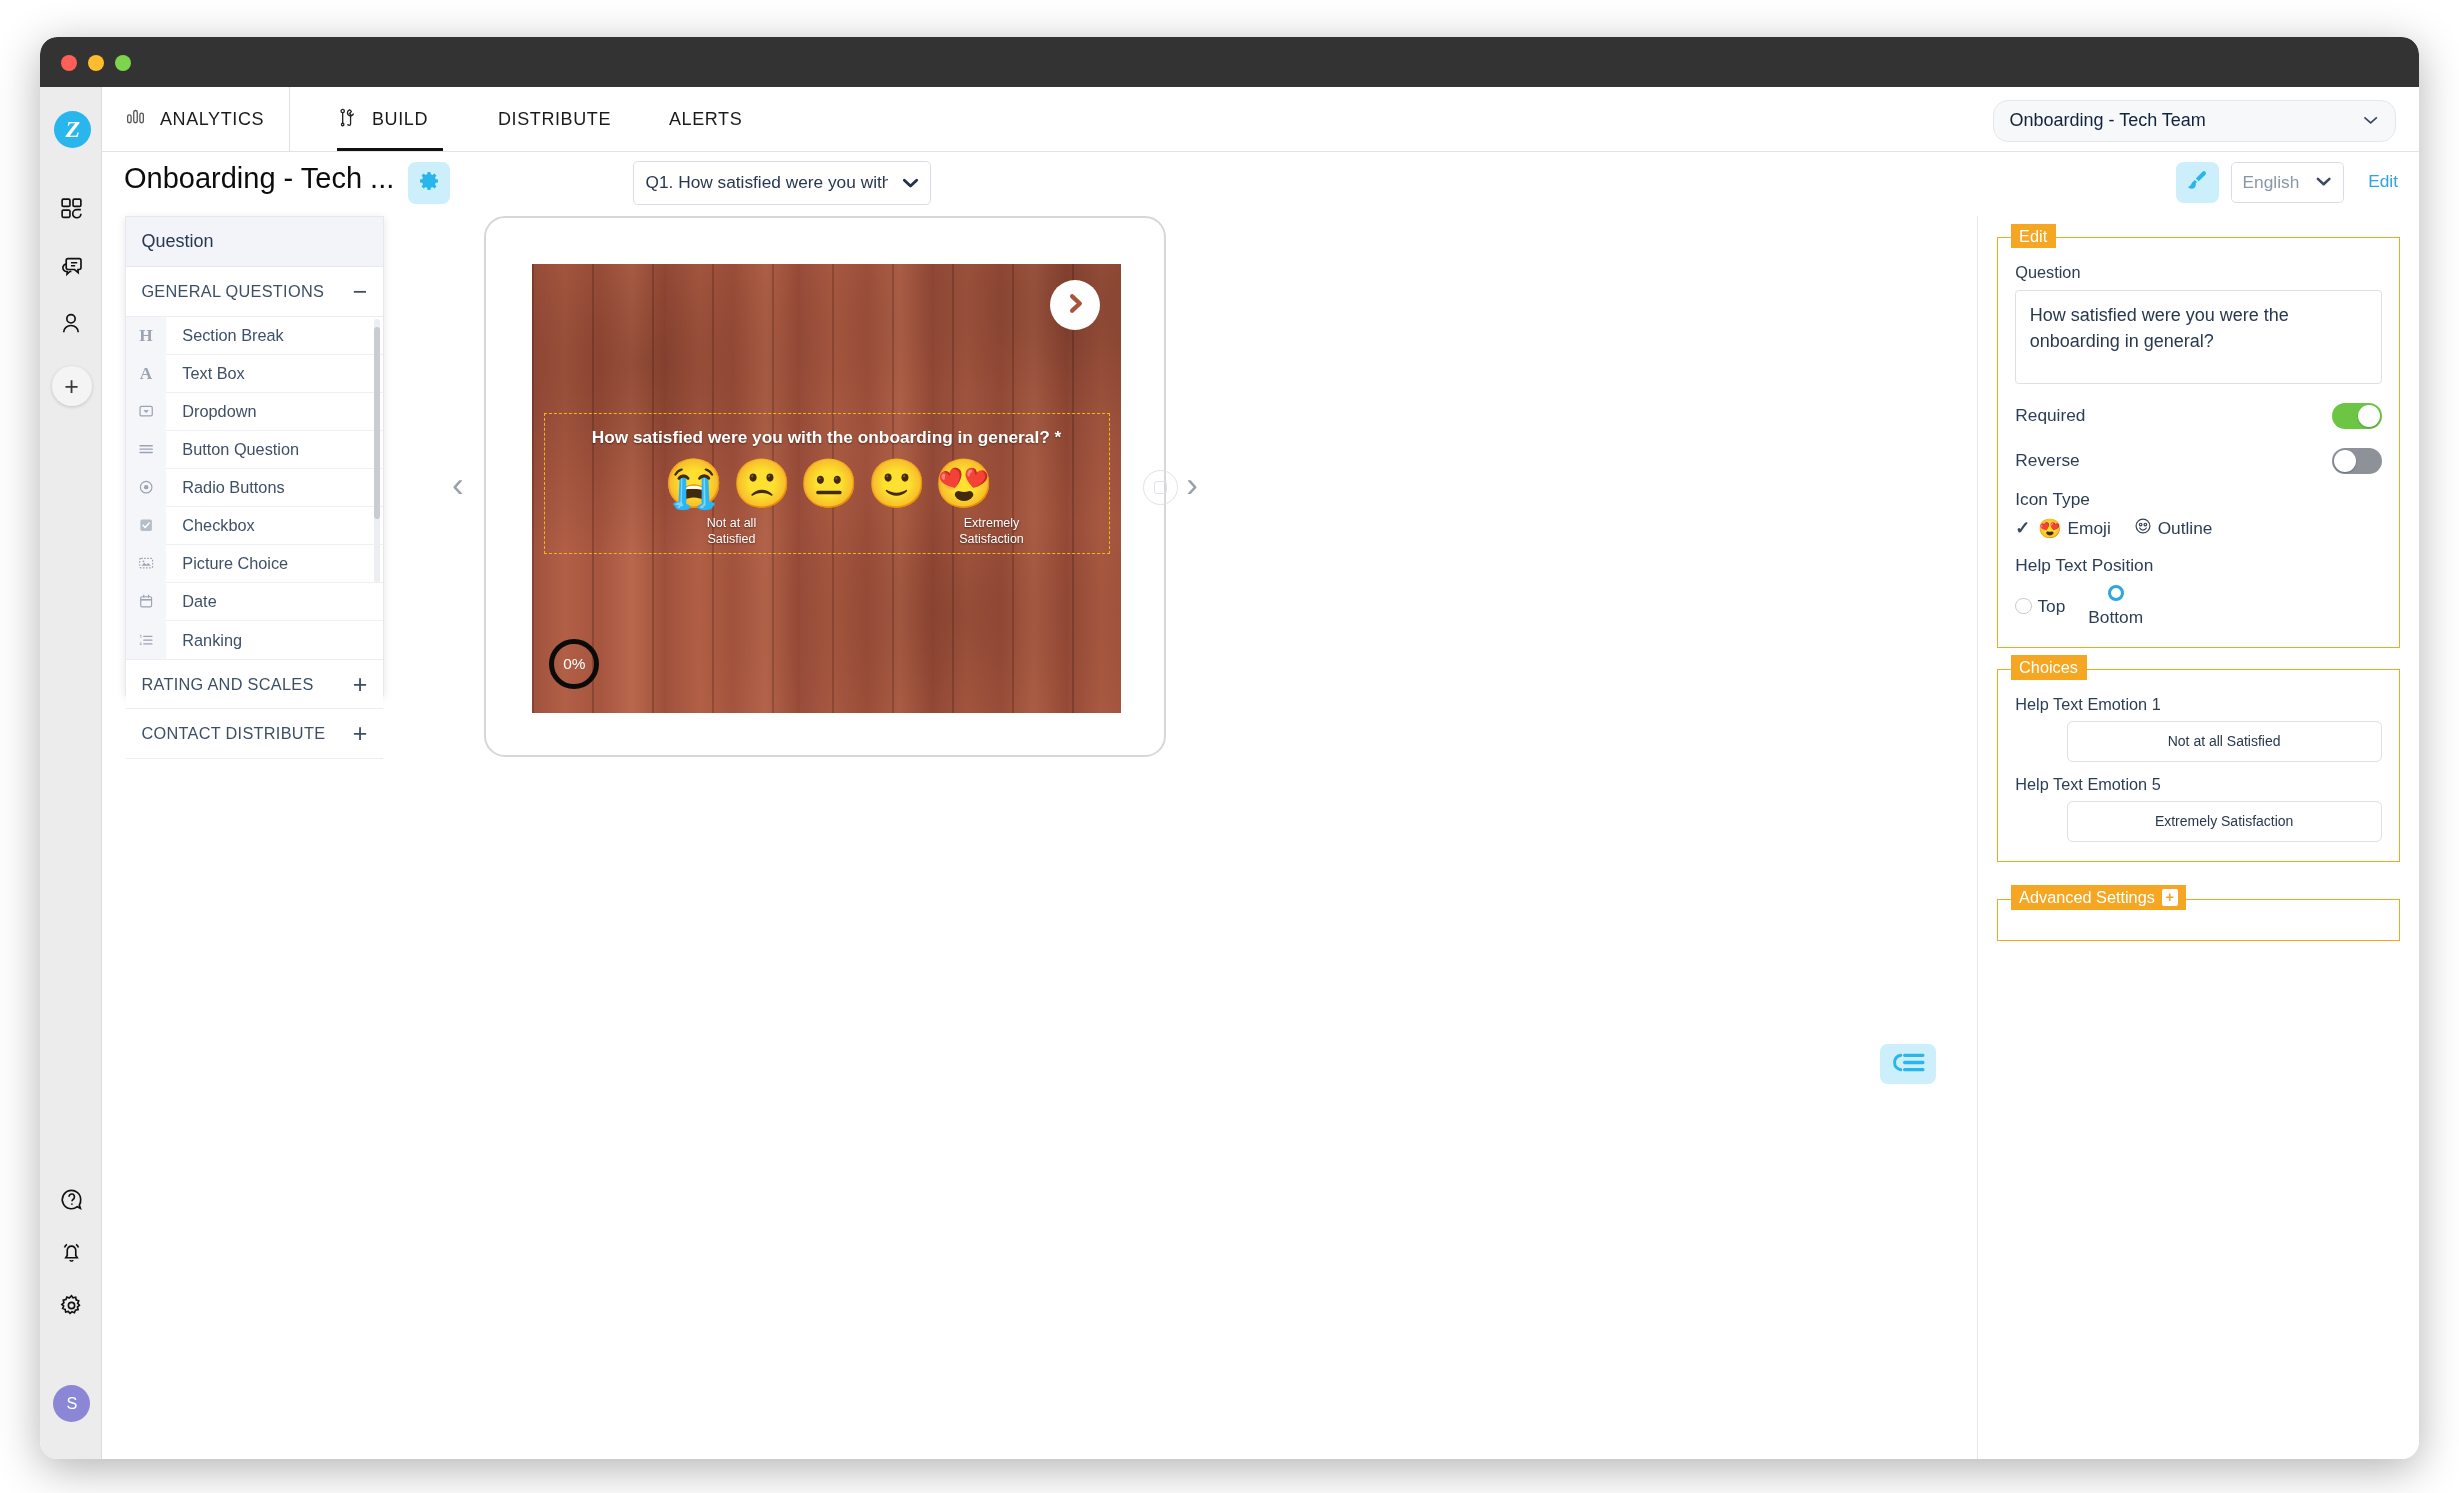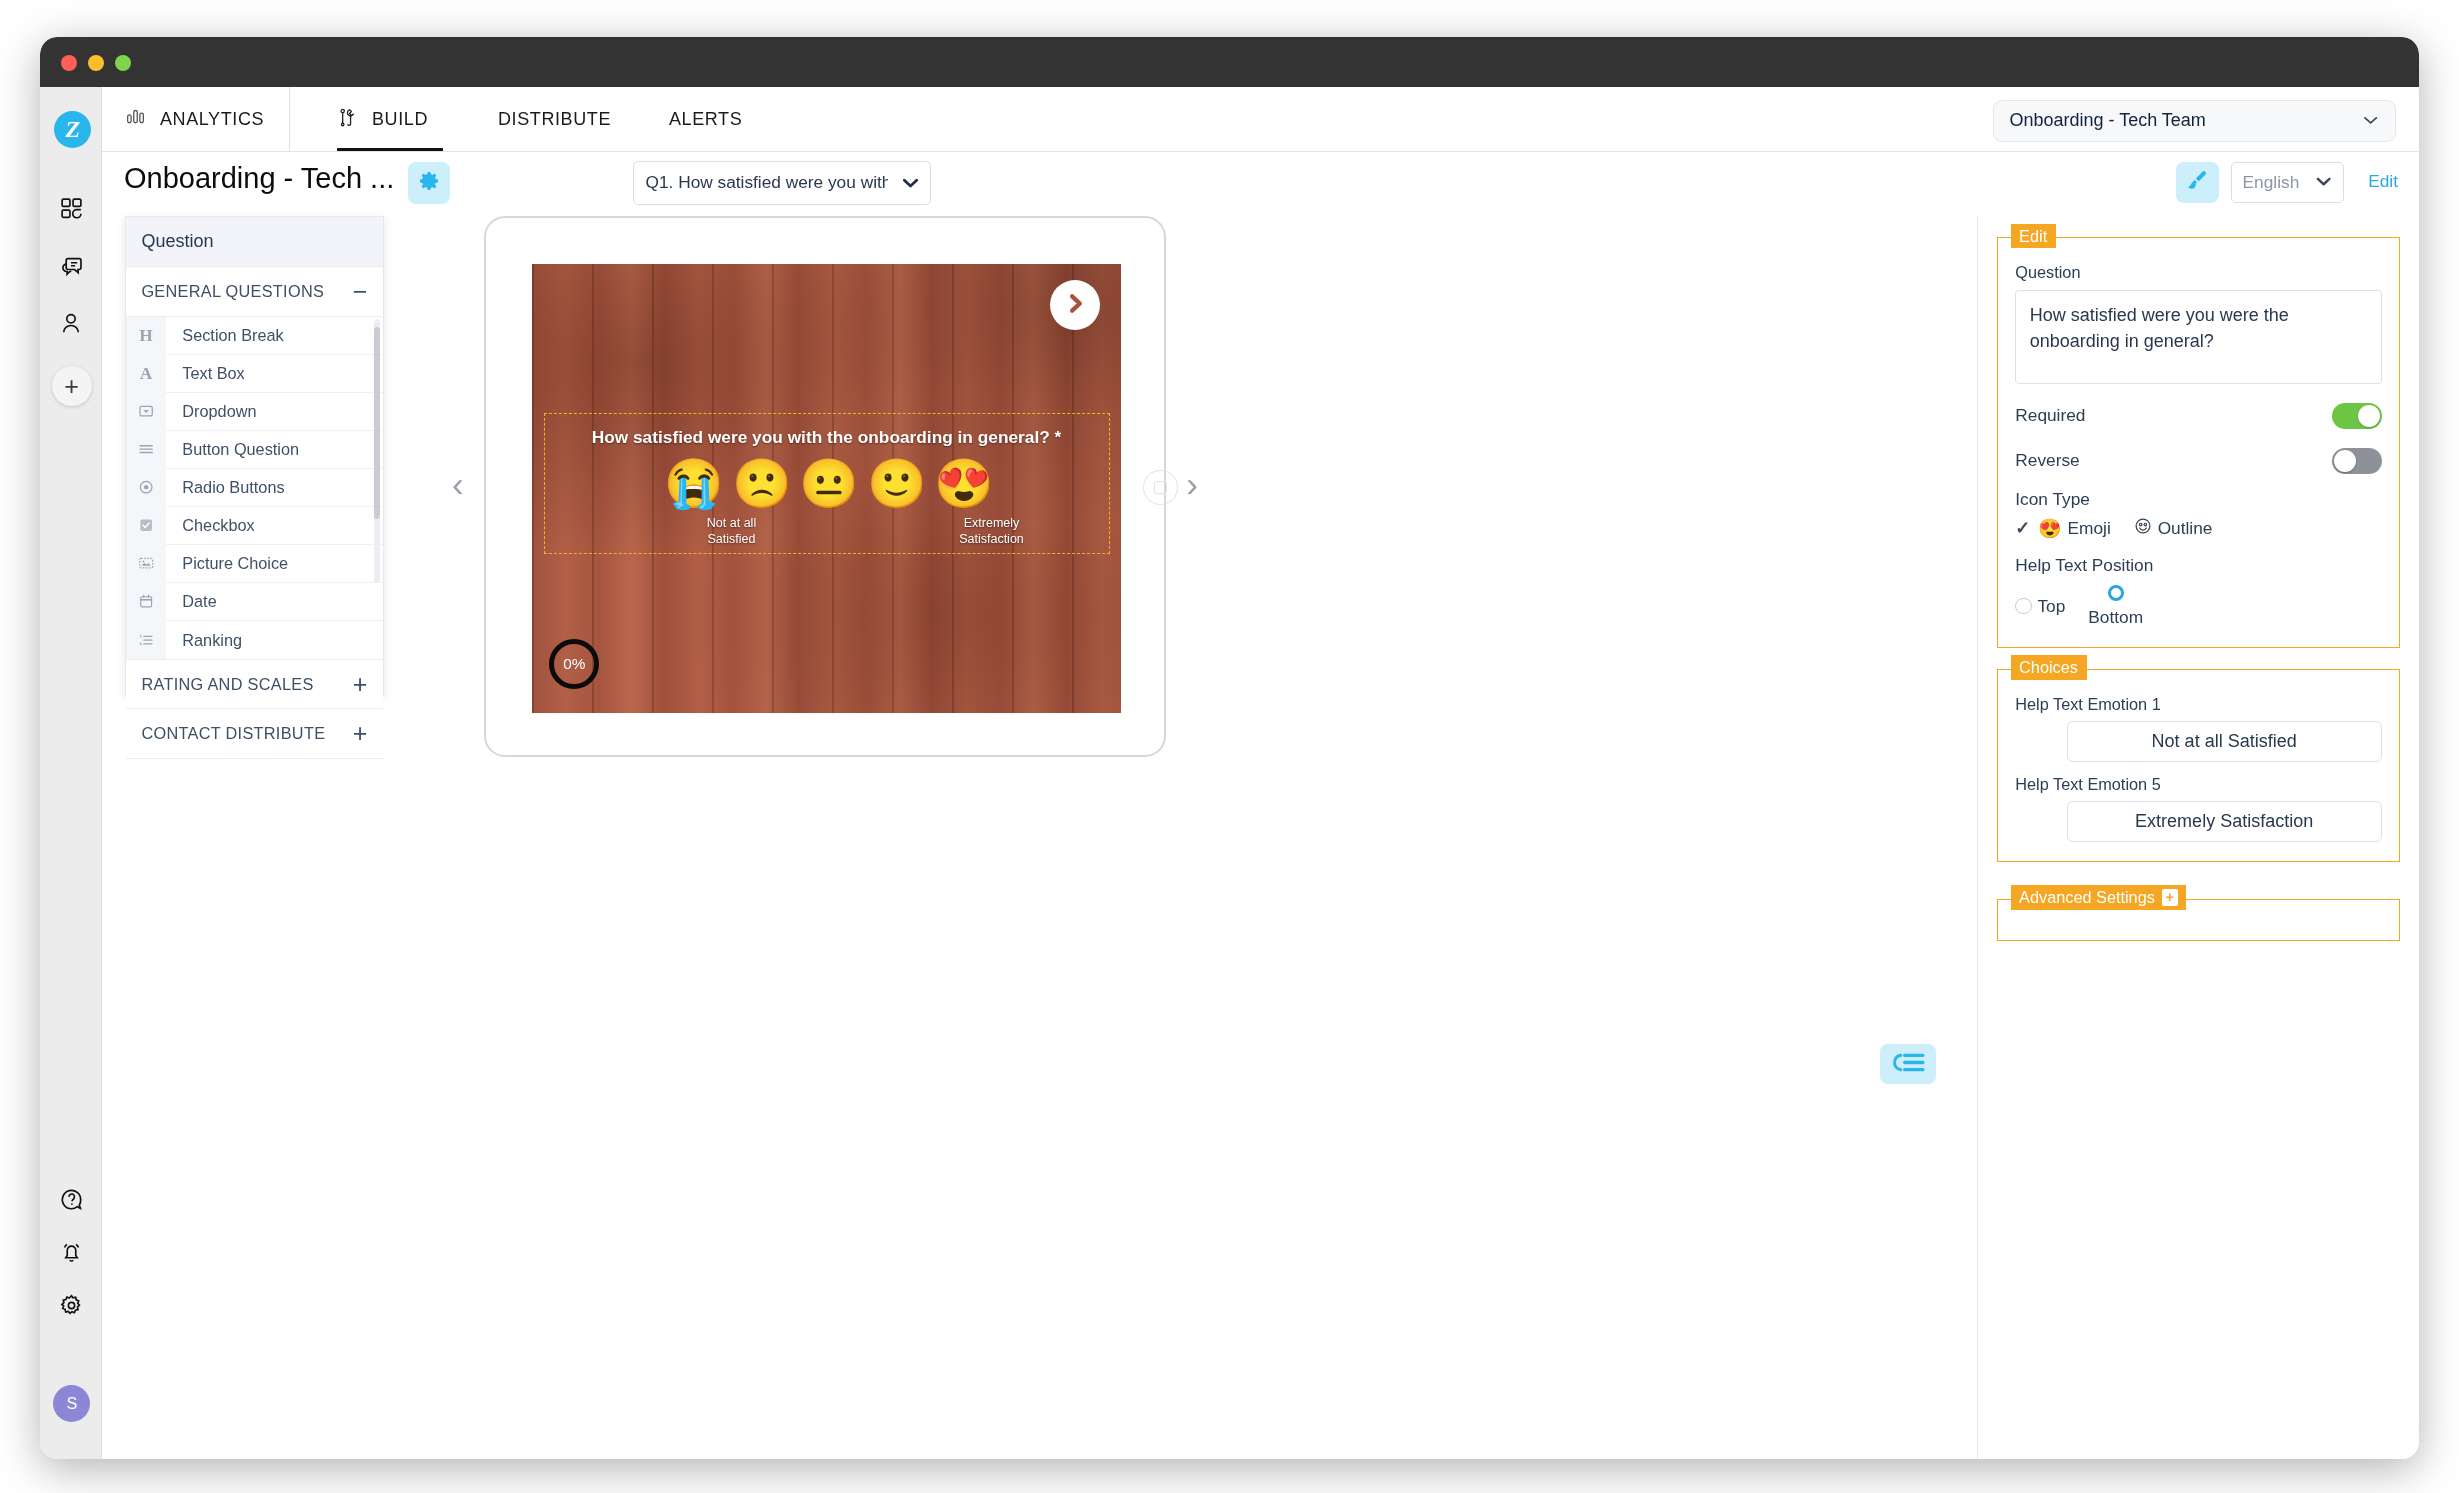--- a/index.html
+++ b/index.html
@@ -100,21 +100,21 @@
     position: absolute; left: 235px; bottom: 0;
     width: 106px; height: 2.9px; background: #111111;
   }
   .nav-tab svg { width: 21px; height: 21px; flex: 0 0 auto; }
 
   #project-select {
     position: absolute; right: 23px; top: 12.5px;
     width: 403px; height: 42px;
     background: #f7f8fa;
     border: 1px solid #e4e6ea;
-    border-radius: 9px;
+    border-radius: 15px;
     display: flex; align-items: center;
     padding: 0 15.4px;
     font-size: 18px; color: #12233c;
   }
   #project-select .chev { margin-left: auto; font-size: 14.4px; color: #4a5568; }
 
   
   #survey-header {
     position: absolute; left: 62px; top: 115px;
     width: calc(100% - 62px); height: 63px;
@@ -421,21 +421,21 @@
   }
   .radio.sel { border-color: #2ca6e0; border-width: 3.8px; }
 
   .choice-label { font-size: 16.3px; color: #2c3e55; margin-top: 13.4px; }
   .choice-input {
     width: 86%; margin-left: 14%;
     margin-top: 6.7px;
     height: 41px;
     border: 1px solid #dcdfe4; border-radius: 5.8px;
     display: flex; align-items: center; justify-content: center;
-    font-size: 18px; color: #27384f;
+    font-size: 14px; color: #27384f;
   }
   .fieldset.adv { min-height: 42px; padding: 21px 17.3px 13.4px 17.3px; }
 </style>
 </head>
 <body>
 
 <div id="app-window">
 
   <div id="titlebar">
     <div class="traffic red"></div>

